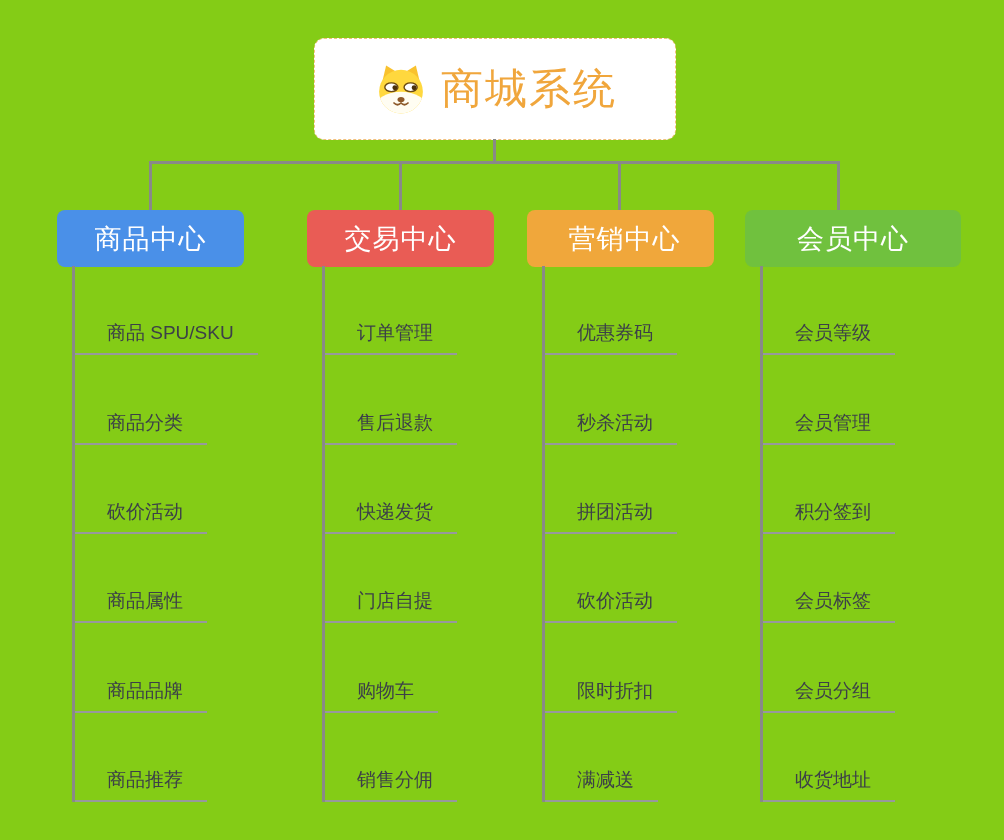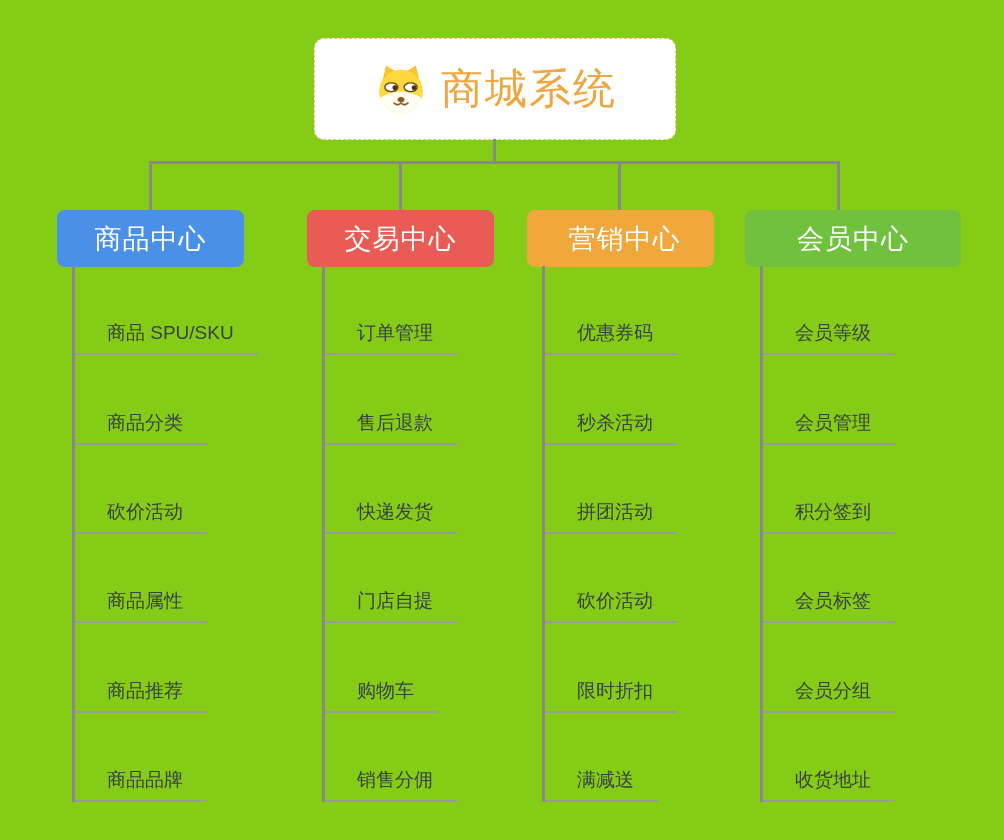--- a/index.html
+++ b/index.html
@@ -119,25 +119,25 @@
     <div class="leaf-slot">
         <div class="leaf">商品分类</div>
       </div>
     <div class="leaf-slot">
         <div class="leaf">砍价活动</div>
       </div>
     <div class="leaf-slot">
         <div class="leaf">商品属性</div>
       </div>
     <div class="leaf-slot">
+        <div class="leaf">商品品牌</div>
+      </div>
+    <div class="leaf-slot">
         <div class="leaf">商品推荐</div>
       </div>
-    <div class="leaf-slot">
-        <div class="leaf">商品品牌</div>
-      </div>
   </div>
 
   <div class="column col-1">
     <div class="leaf-slot">
         <div class="leaf">订单管理</div>
       </div>
     <div class="leaf-slot">
         <div class="leaf">售后退款</div>
       </div>
     <div class="leaf-slot">

